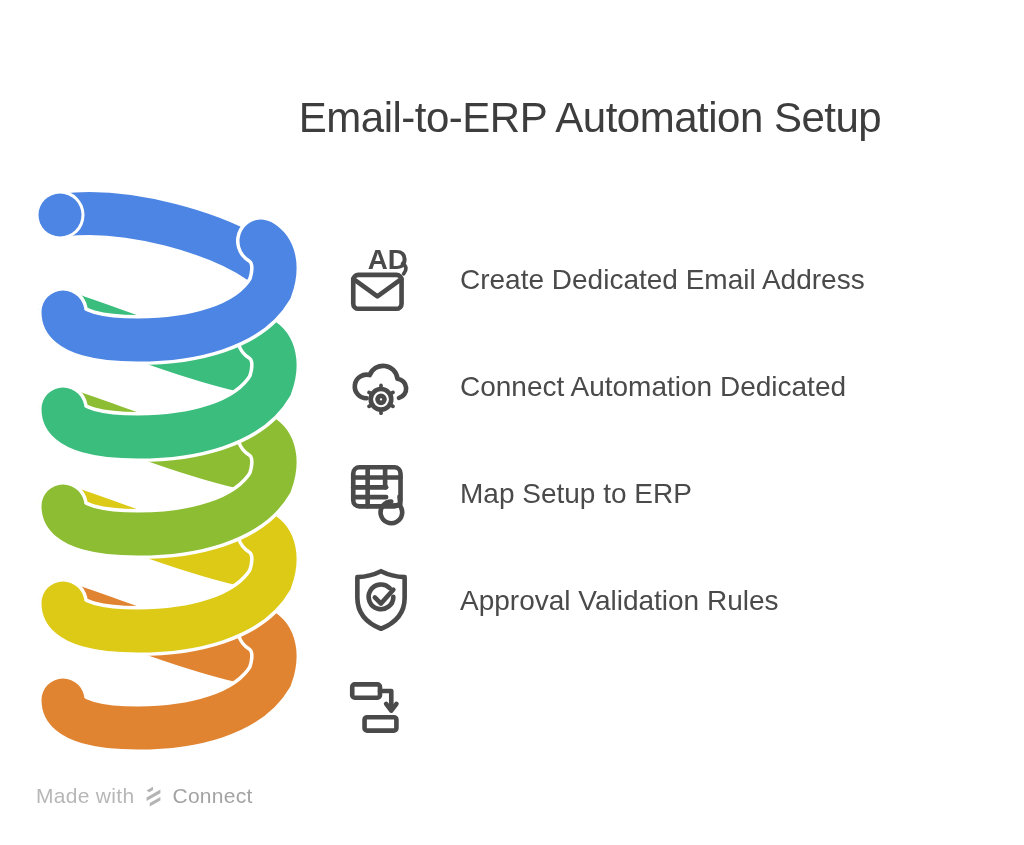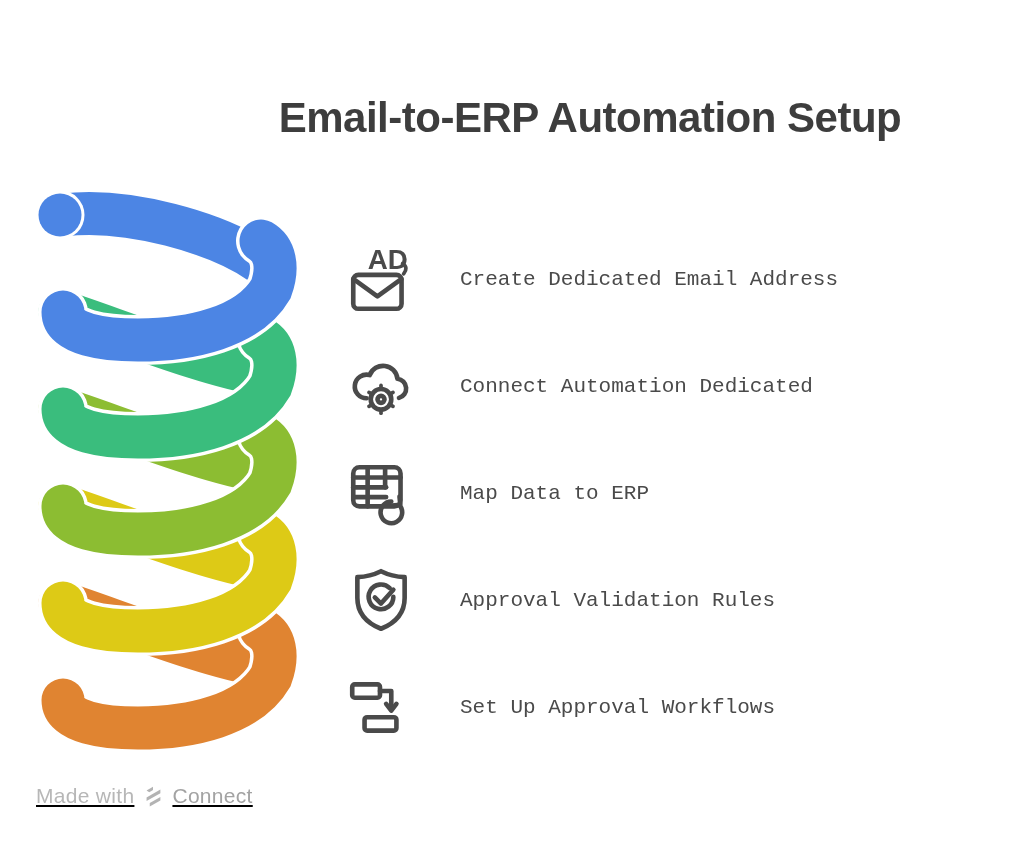--- a/index.html
+++ b/index.html
@@ -1,42 +1,42 @@
 <!DOCTYPE html>
 <html style="--c-title: #3d3d3d; --c-item-text: #4a4a4a; --c-icon-stroke: #4a4a4a; --c-footer-text: #b7b7b7; --c-footer-brand: #a3a3a3; --c-footer-logo: #b3b3b3; --c-background: #ffffff;"><head>
 <meta charset="utf-8">
 <style>
   html,body{margin:0;padding:0;}
   body{font-family:"Liberation Sans","DejaVu Sans",sans-serif;background:#fff;}
   .canvas{position:relative;width:1024px;height:845px;background:var(--c-background,#fff);overflow:hidden;}
 
   .page-title{
     position:absolute;left:155px;top:94px;width:870px;
-    text-align:center;font-size:42px;font-weight:700;
+    text-align:center;font-size:42px;font-weight:400;
     color:var(--c-title,#3d3d3d);letter-spacing:-0.5px;
   }
 
   .spiral-wrap{position:absolute;left:33px;top:185px;width:270px;height:580px;}
   .spiral-wrap svg{overflow:visible;}
 
   .items{position:absolute;left:342px;top:226px;}
   .item{height:107px;display:flex;align-items:center;gap:40px;}
   .item-icon{width:78px;height:78px;flex:none;display:flex;align-items:center;justify-content:center;}
   .item-icon svg .st{
     stroke:var(--c-icon-stroke,#4a4a4a);fill:none;stroke-width:4.5;
     stroke-linecap:round;stroke-linejoin:round;
   }
   .item-icon svg .thin{stroke-width:3.6;}
   .item-icon svg text{
     fill:var(--c-icon-stroke,#4a4a4a);stroke:none;
     font-family:"Liberation Sans",sans-serif;font-weight:700;font-size:27px;
   }
-  .item-label{font-size:21px;color:var(--c-item-text,#4a4a4a);white-space:nowrap;font-family:Liberation Mono, monospace;}
+  .item-label{font-size:28px;color:var(--c-item-text,#4a4a4a);white-space:nowrap;}
 
-  .footer{position:absolute;left:36px;top:784px;display:flex;align-items:center;gap:7px;text-decoration:underline;}
+  .footer{position:absolute;left:36px;top:784px;display:flex;align-items:center;gap:7px;}
   .footer .made-with{font-size:21px;color:var(--c-footer-text,#b5b5b5);letter-spacing:0.3px;}
   .footer .brand{font-size:21px;color:var(--c-footer-brand,#a3a3a3);letter-spacing:0.3px;}
   .footer svg{display:block;}
   .footer .logo-shape{fill:var(--c-footer-logo,#b3b3b3);}
 </style>
 </head>
 <body>
 
 <div class="canvas">
 
@@ -118,21 +118,21 @@
           <rect class="st" x="9" y="10" width="46" height="38" rx="6"></rect>
           <path class="st" d="M9 20 H55"></path>
             <path class="st" d="M9 29.5 H41"></path>
             <path class="st" d="M9 39 H41"></path>
           <path class="st" d="M23 10 V48"></path>
             <path class="st" d="M40 10 V29.5"></path>
           <path class="st" d="M54 47 a10.5 10.5 0 1 1 -8 -3.6"></path>
           <path class="st" d="M54 38.5 l0.8 8 l-8 0.8"></path>
         </svg>
       </div>
-      <div class="item-label">Map Data to ERP</div>
+      <div class="item-label">Map Setup to ERP</div>
     </div>
 
     <div class="item">
       <div class="item-icon">
         <svg width="74" height="74" viewBox="0 0 72 72">
           <path class="st" d="M36 7 C29 10.5 20 12.5 13 12.8 V33 c0 15.5 9.5 24.5 23 30 c13.5 -5.5 23 -14.5 23 -30 V12.8 C52 12.5 43 10.5 36 7 Z"></path>
           <path class="st" d="M44.5 23.5 A12 12 0 1 0 48 32"></path>
           <path class="st" d="M30 32.5 l6 6 L48 25"></path>
         </svg>
       </div>
@@ -141,21 +141,20 @@
 
     <div class="item">
       <div class="item-icon">
         <svg width="74" height="74" viewBox="0 0 72 72">
           <rect class="st" x="8" y="13" width="27" height="13" rx="2.5"></rect>
           <path class="st" d="M35 19.5 h11 V37"></path>
           <path class="st" d="M41 32 l5 6.5 l5 -6.5"></path>
           <rect class="st" x="20" y="45" width="31" height="13" rx="2.5"></rect>
         </svg>
       </div>
-      <div class="item-label">Set Up Approval Workflows</div>
     </div>
 
   </div>
 
   <div class="footer">
     <span class="made-with">Made with</span>
     <svg width="24" height="24" viewBox="0 0 26 26">
       <path class="logo-shape" d="M6 7 L13 3 L13 6.5 L9 9 Z"></path>
       <path class="logo-shape" d="M6 14.5 L21 6 L21 10 L6 18.5 Z"></path>
       <path class="logo-shape" d="M9.5 20.5 L21 14 L21 18 L9.5 24.5 Z"></path>

